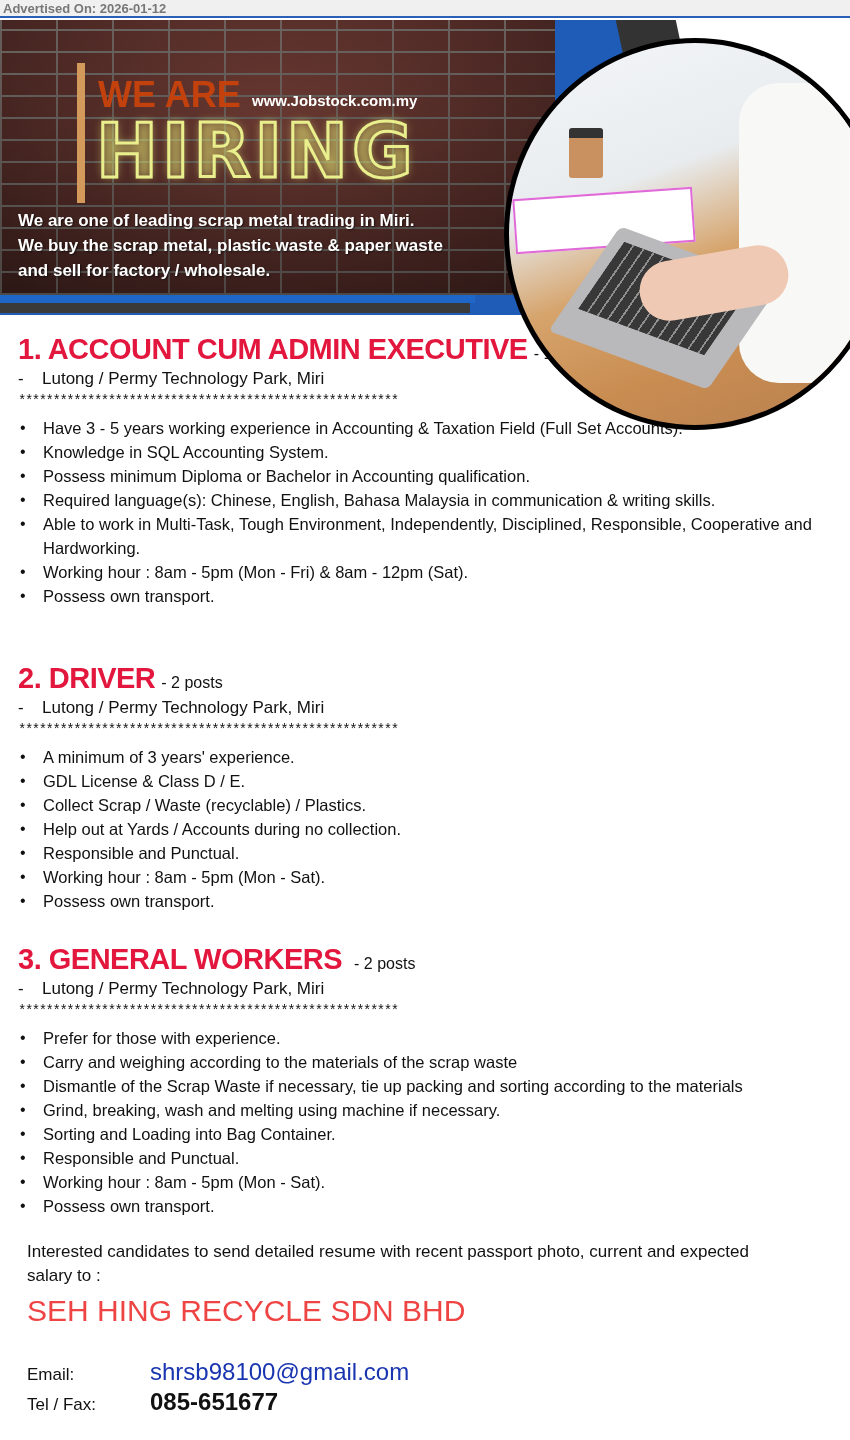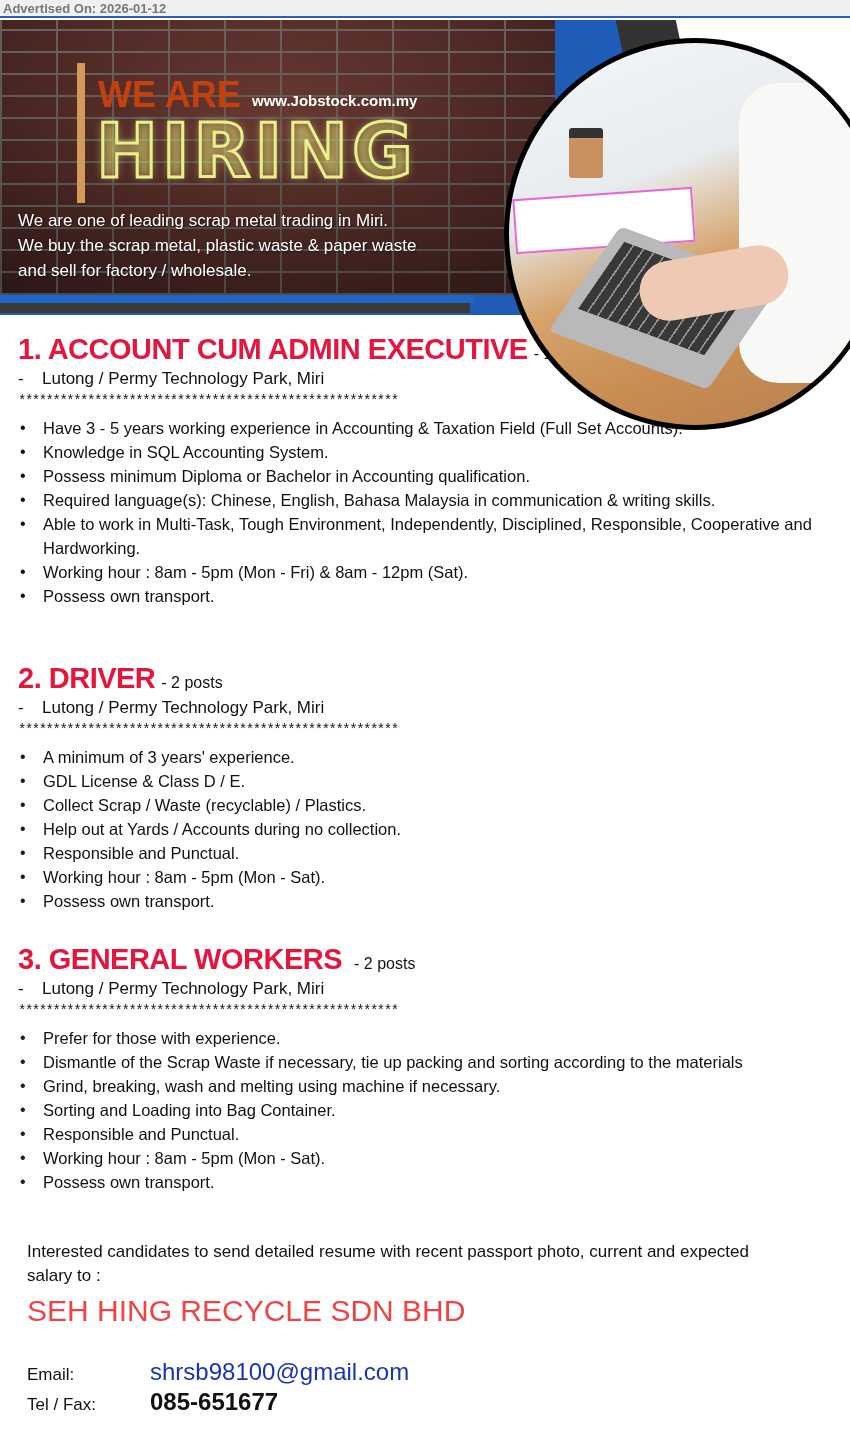--- a/index.html
+++ b/index.html
@@ -54,21 +54,21 @@
     position: absolute; left: 252px; top: 72px; font-size: 15px; font-weight: bold; color: #fff;
   }
   .hiring {
     position: absolute; left: 96px; top: 88px; font-size: 74px; font-weight: bold;
     color: transparent; -webkit-text-stroke: 3px #e8ef8c; letter-spacing: 4px;
     text-shadow: 0 0 10px rgba(235,240,120,0.55);
     font-family: "DejaVu Sans", sans-serif;
   }
   .intro {
     position: absolute; left: 18px; top: 188px; width: 520px;
-    font-size: 17px; font-weight: normal; color: #fff; line-height: 25px;
+    font-size: 17px; font-weight: bold; color: #fff; line-height: 25px;
     text-shadow: 1px 1px 2px rgba(0,0,0,0.6);
   }
 
   .photo-circle {
     position: absolute; left: 504px; top: 38px; width: 382px; height: 392px;
     border-radius: 50%; border: 5px solid #000; overflow: hidden;
     background: linear-gradient(160deg, #f4f6f8 0%, #e8ecef 35%, #d6a46c 55%, #c98d52 75%, #b88050 100%);
     z-index: 3;
   }
   .photo-cup {
@@ -212,20 +212,21 @@
   <div class="job-head">
     <span class="job-title">3. GENERAL WORKERS</span>
     <span class="job-posts" style="margin-left:12px;">- 2 posts</span>
   </div>
   <div class="job-loc">
     <span class="dash">-</span><span>Lutong / Permy Technology Park, Miri</span>
   </div>
   <div class="stars">*******************************************************</div>
   <ul class="req">
     <li><span>Prefer for those with experience.</span></li>
+    <li><span>Carry and weighing according to the materials of the scrap waste</span></li>
     <li><span>Dismantle of the Scrap Waste if necessary, tie up packing and sorting according to the materials</span></li>
     <li><span>Grind, breaking, wash and melting using machine if necessary.</span></li>
     <li><span>Sorting and Loading into Bag Container.</span></li>
     <li><span>Responsible and Punctual.</span></li>
     <li><span>Working hour : 8am - 5pm (Mon - Sat).</span></li>
     <li><span>Possess own transport.</span></li>
   </ul>
 </div>
 
 <div class="contact-note">Interested candidates to send detailed resume with recent passport photo, current and expected salary to :</div>

